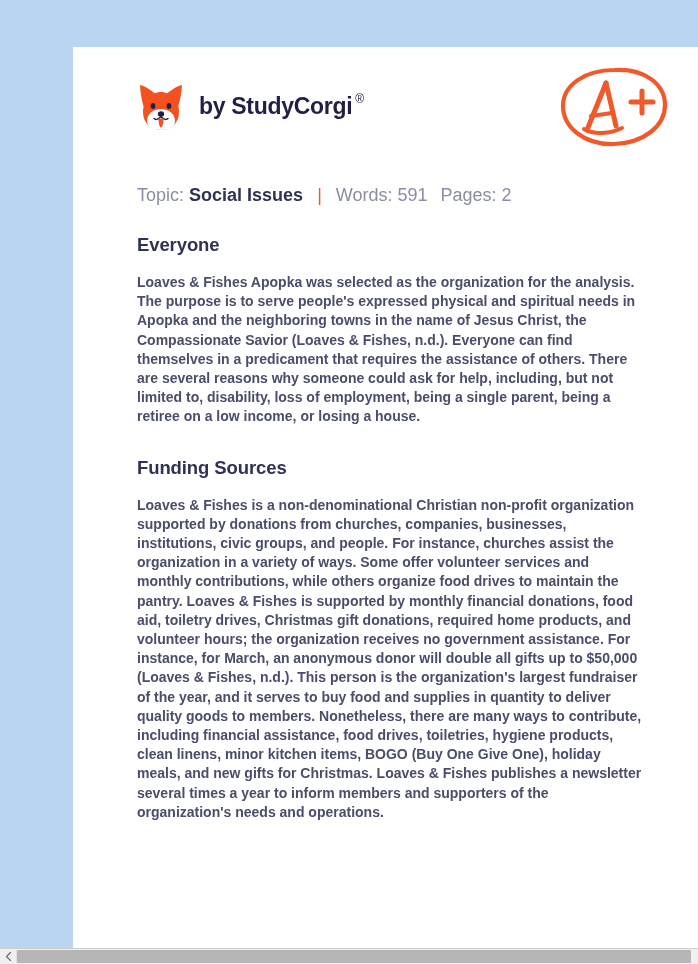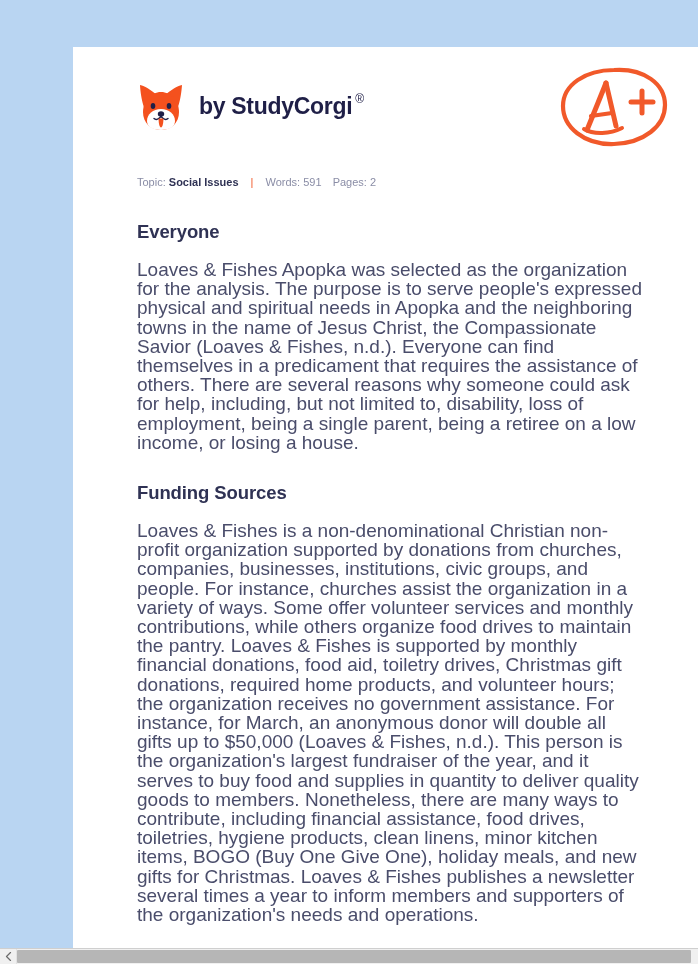--- a/index.html
+++ b/index.html
@@ -93,22 +93,22 @@
     font-size: 27px;
     line-height: 41.5px;
     font-weight: bold;
     color: #2f3254;
     margin: 0;
     letter-spacing: -0.2px;
     padding-top: 20px;
   }
 
   .meta-line {
-    margin-top: 21px;
-    font-size: 11px;
+    margin-top: 34px;
+    font-size: 18px;
     color: #7c7f99;
     line-height: 18px;
     white-space: nowrap;
   }
   .meta-label { color: #8a8da6; }
   .meta-topic-value {
     color: #2f3254;
     font-weight: bold;
   }
   .meta-sep {
@@ -122,25 +122,26 @@
   .section-heading {
     font-size: 18.5px;
     font-weight: bold;
     color: #2f3254;
     margin: 28px 0 0 0;
     line-height: 26px;
     letter-spacing: -0.1px;
   }
 
   .body-paragraph {
-    font-size: 19px;
+    font-size: 14px;
     line-height: 19.2px;
     color: #4a4d6b;
     margin: 15px 0 0 0;
     text-align: left;
+    font-weight: bold;
   }
 
   
   #hscrollbar {
     position: absolute;
     left: 0;
     bottom: 0;
     width: 698px;
     height: 16px;
     background: #f0f0f0;

